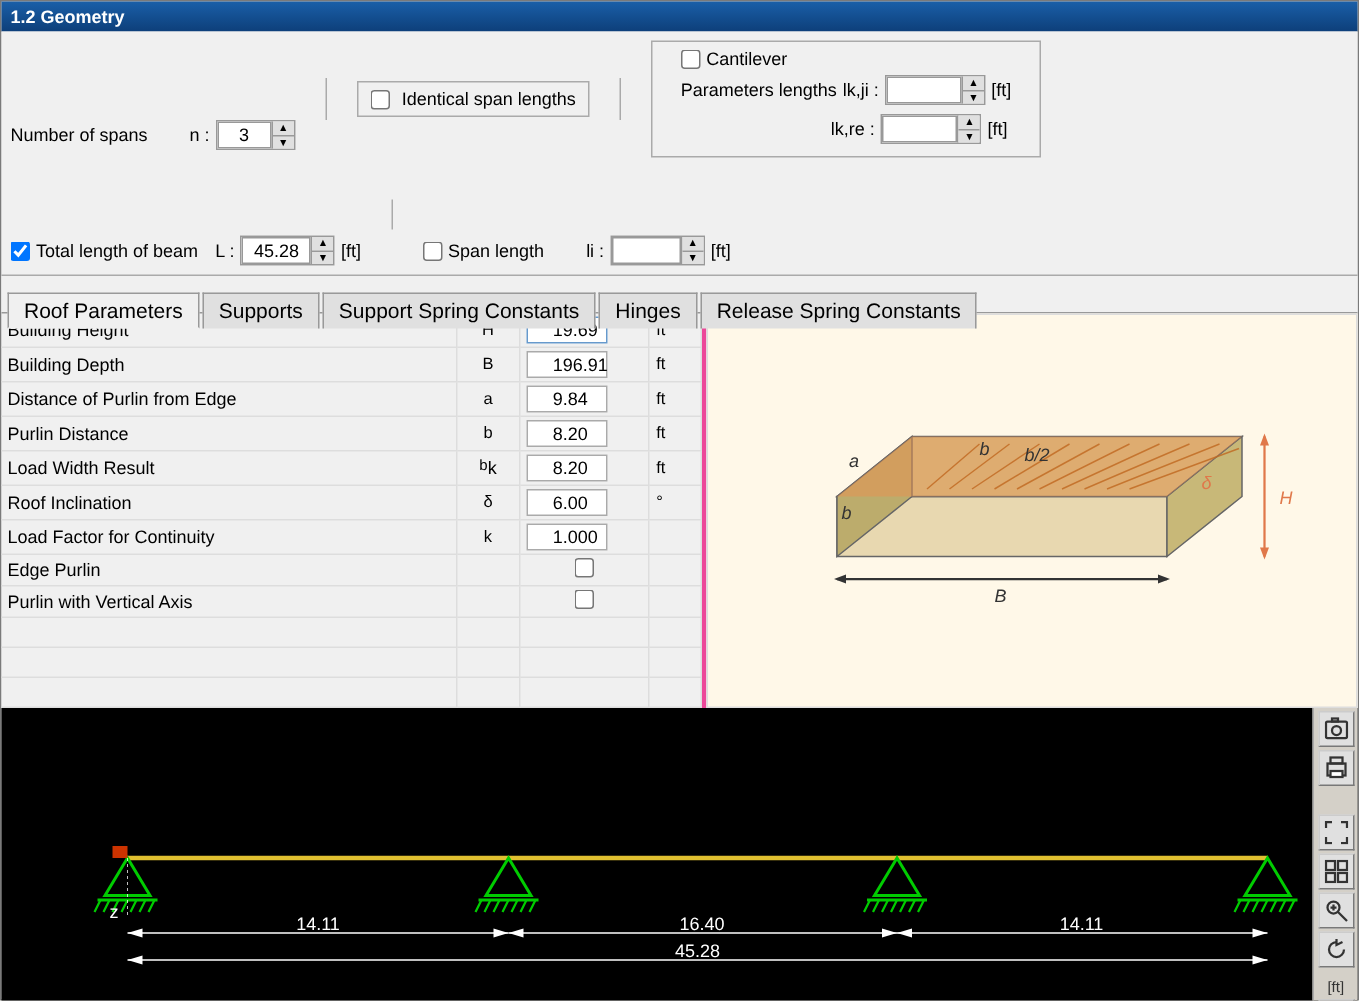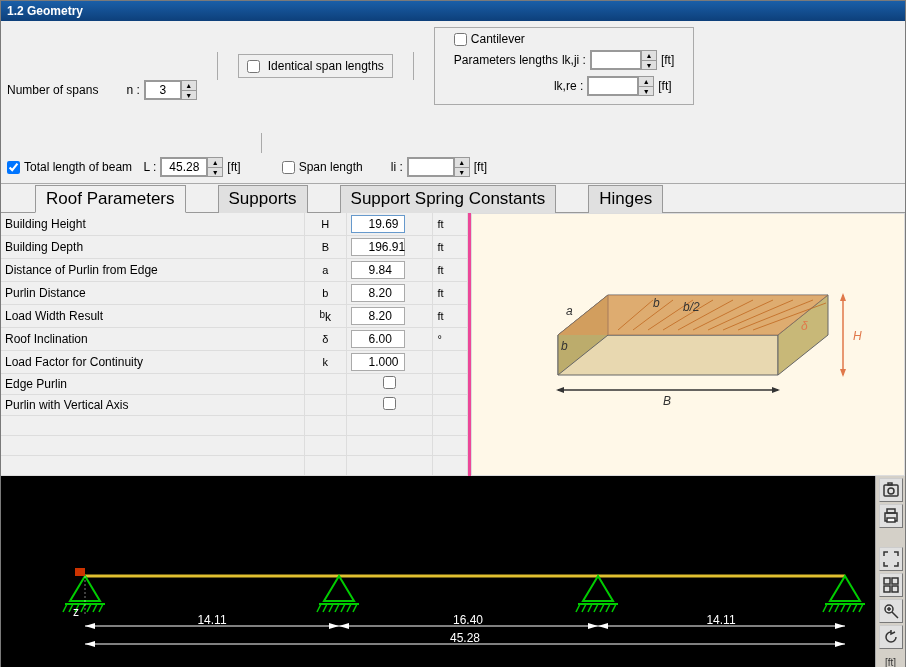--- a/index.html
+++ b/index.html
@@ -25,21 +25,21 @@
     .spinner-btn + .spinner-btn { border-top: 1px solid #999; }
 
     .section-box { border: 1px solid #aaa; background: #f0f0f0; padding: 4px 8px; display: flex; align-items: center; gap: 8px; }
     .section-box-cantilever { border: 1px solid #aaa; background: #f0f0f0; padding: 4px 19px; }
     .cantilever-row { display: flex; align-items: center; gap: 4px; margin-bottom: 4px; }
     .cantilever-lengths { display: flex; flex-direction: column; gap: 2px; }
 
     
     .tabs-and-content { display: flex; flex-direction: column; flex: 1; background: #f0f0f0; }
     .tab-bar { display: flex; border-bottom: 1px solid #999; padding: 0 4px; background: #f0f0f0; }
-    .tab { padding: 3px 10px; border: 1px solid #999; border-bottom: none; background: #e0e0e0; cursor: pointer; font-size: 17px; margin-right: 2px; position: relative; top: 1px; margin-left: 30px; }
+    .tab { padding: 3px 10px; border: 1px solid #999; border-bottom: none; background: #e0e0e0; cursor: pointer; font-size: 14px; margin-right: 2px; position: relative; top: 11px; }
     .tab.active { background: #f0f0f0; border-bottom: 1px solid #f0f0f0; z-index: 1; }
 
     .content-area { display: flex; flex: 1; border-top: none; }
 
     .params-table { flex: 0 0 470px; border-right: 3px solid #ec4899; }
     .params-table table { width: 100%; border-collapse: collapse; }
     .params-table td { border-bottom: 1px solid #ddd; border-right: 1px solid #ddd; padding: 2px 4px; font-size: 12px; height: 20px; }
     .params-table td:first-child { width: 220px; }
     .params-table td:nth-child(2) { width: 30px; text-align: center; font-size: 11px; }
     .params-table td:nth-child(3) { width: 60px; }
@@ -165,20 +165,21 @@
       </div>
     </div>
   </div>
 
   <div class="tabs-and-content">
     <div class="tab-bar">
       <div class="tab active">Roof Parameters</div>
       <div class="tab">Supports</div>
       <div class="tab">Support Spring Constants</div>
       <div class="tab">Hinges</div>
+      <div class="tab">Release Spring Constants</div>
     </div>
 
     <div class="content-area">
 
       <div class="params-table">
         <table>
           <tbody>
               <tr>
             <td>Building Height</td>
             <td>H</td>

